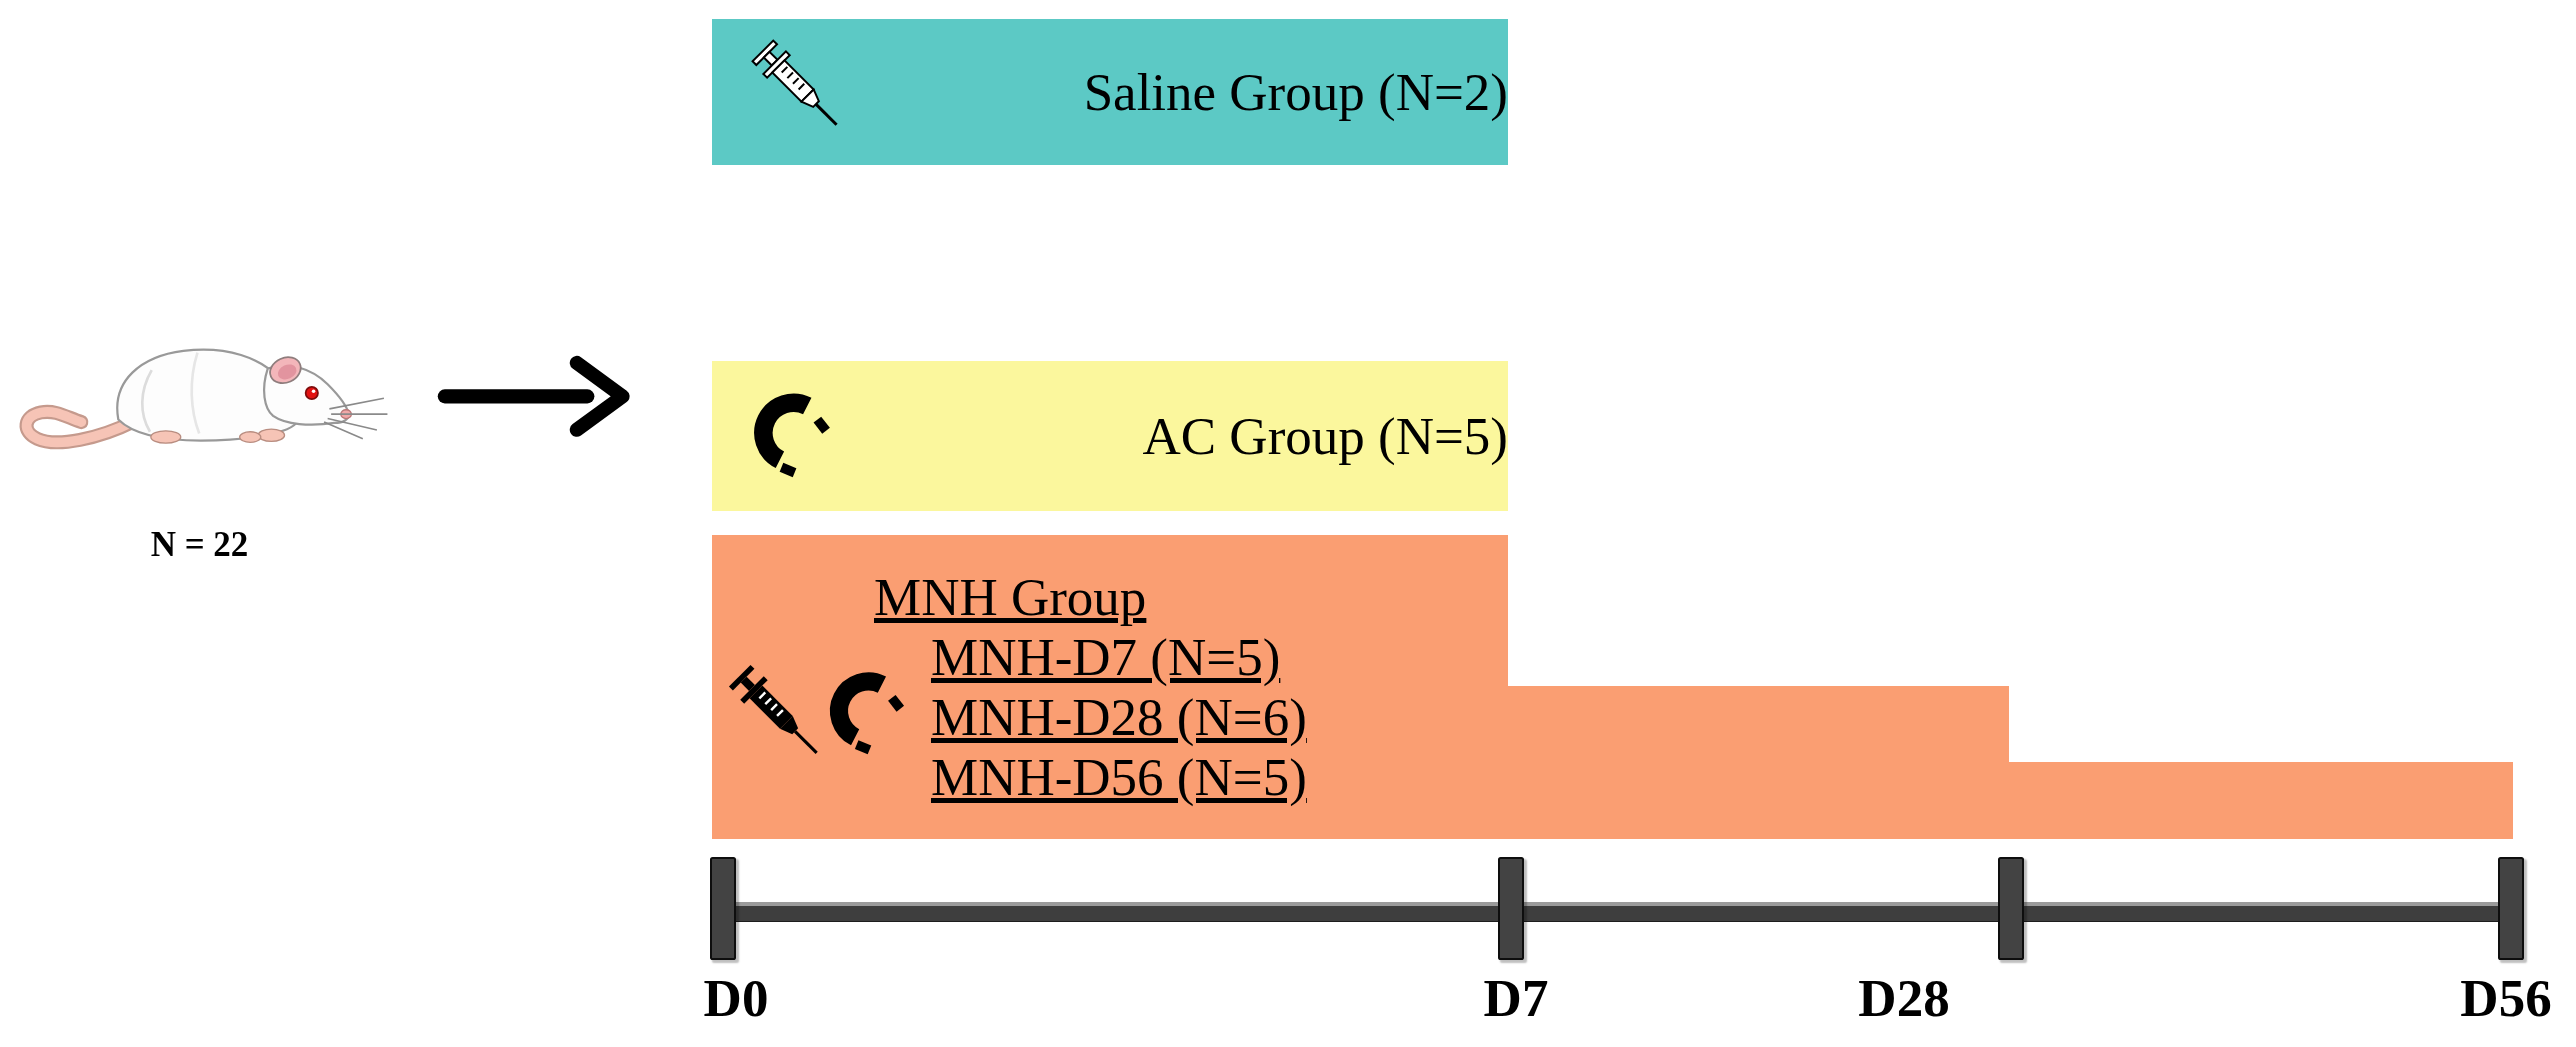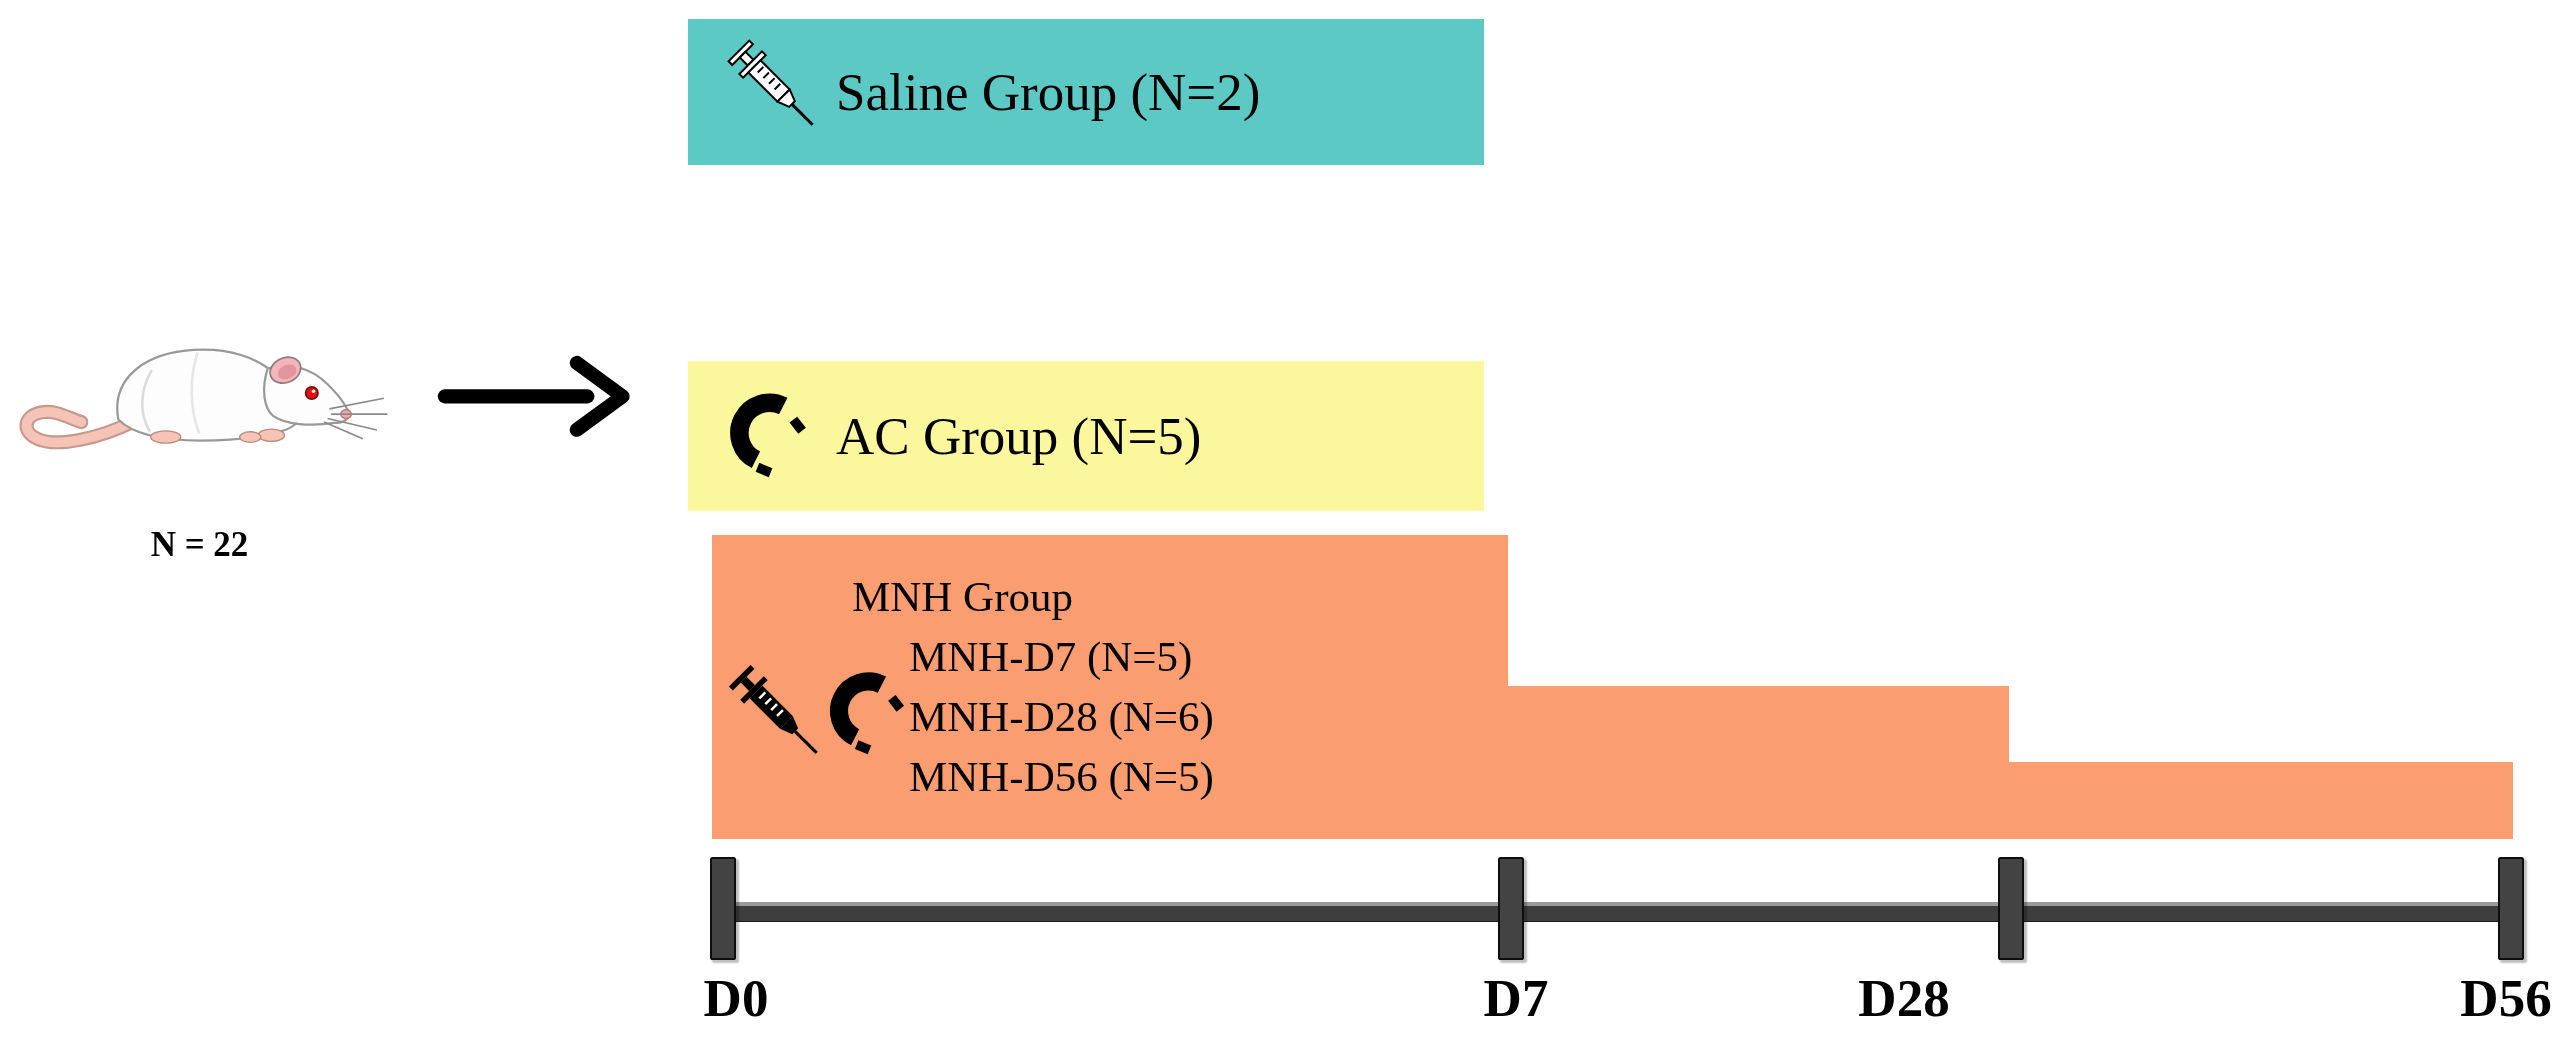--- a/index.html
+++ b/index.html
@@ -1,30 +1,30 @@
 <!DOCTYPE html>
 <html style="font-size:14px"><head>
 <meta charset="utf-8">
 <style>
   html,body{margin:0;padding:0;background:#fff;}
   .figure{
     position:relative; width:2576px; height:1048px; background:#ffffff;
     font-family:"Liberation Serif","DejaVu Serif",serif; color:#000; overflow:hidden;
   }
   
-  .bar{position:absolute; left:688px; width:796px; display:flex; align-items:center;}
+  .bar{position:absolute; left:712px; width:796px; display:flex; align-items:center;justify-content:flex-end;}
   .bar-saline{top:19.4px;  height:146px;}
   .bar-mf    {top:192px; height:144px;}
   .bar-ac    {top:361px; height:150px;}
   .bar-label{margin-left:148px; font-size:53px; white-space:nowrap;}
   
   .mnh-seg1{position:absolute; left:712px;  top:535px; width:796px; height:304px;}
   .mnh-seg2{position:absolute; left:1508px; top:686px; width:501px; height:153px;}
   .mnh-seg3{position:absolute; left:2009px; top:762px; width:504px; height:77px;}
-  .mnh-text{position:absolute; left:140px; top:32px; font-size:43px; line-height:60px; white-space:nowrap;}
+  .mnh-text{position:absolute; left:162px; top:32px; font-size:53px; line-height:60px; white-space:nowrap;text-decoration:underline;}
   .mnh-sub{margin-left:57px;}
   
   .icon{position:absolute;}
   .icon svg{display:block; width:100%; height:100%;}
   
   .tl-bar{
     position:absolute; left:713px; top:902px; width:1807px; height:15px;
     border-top:4.4px solid #9b9b9b; border-bottom:0.9px solid #1d1d1d;
   }
   .tl-tick{

